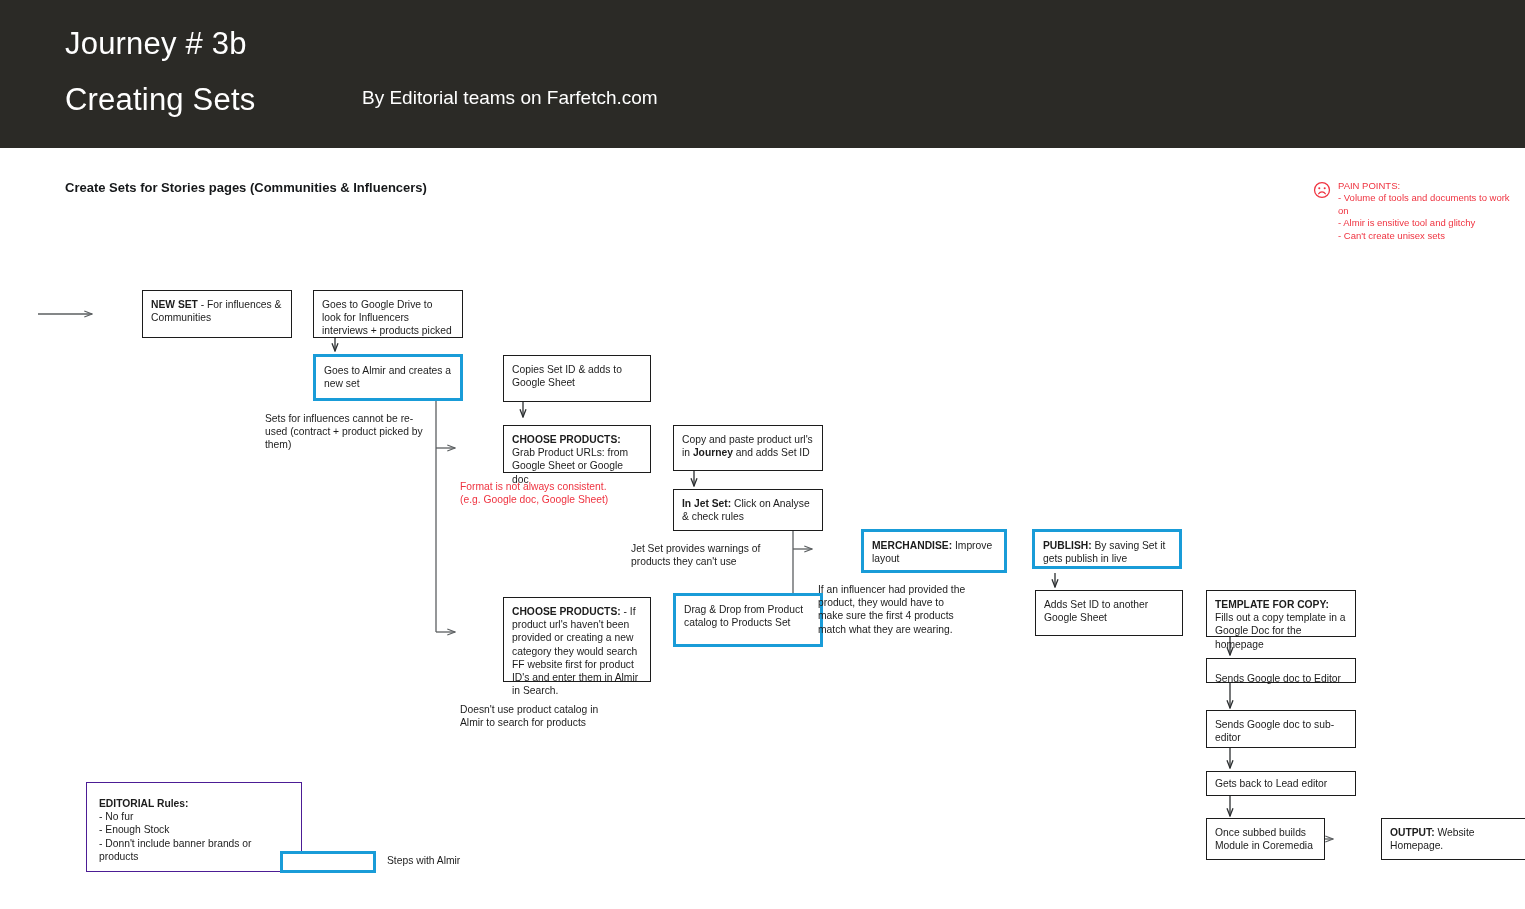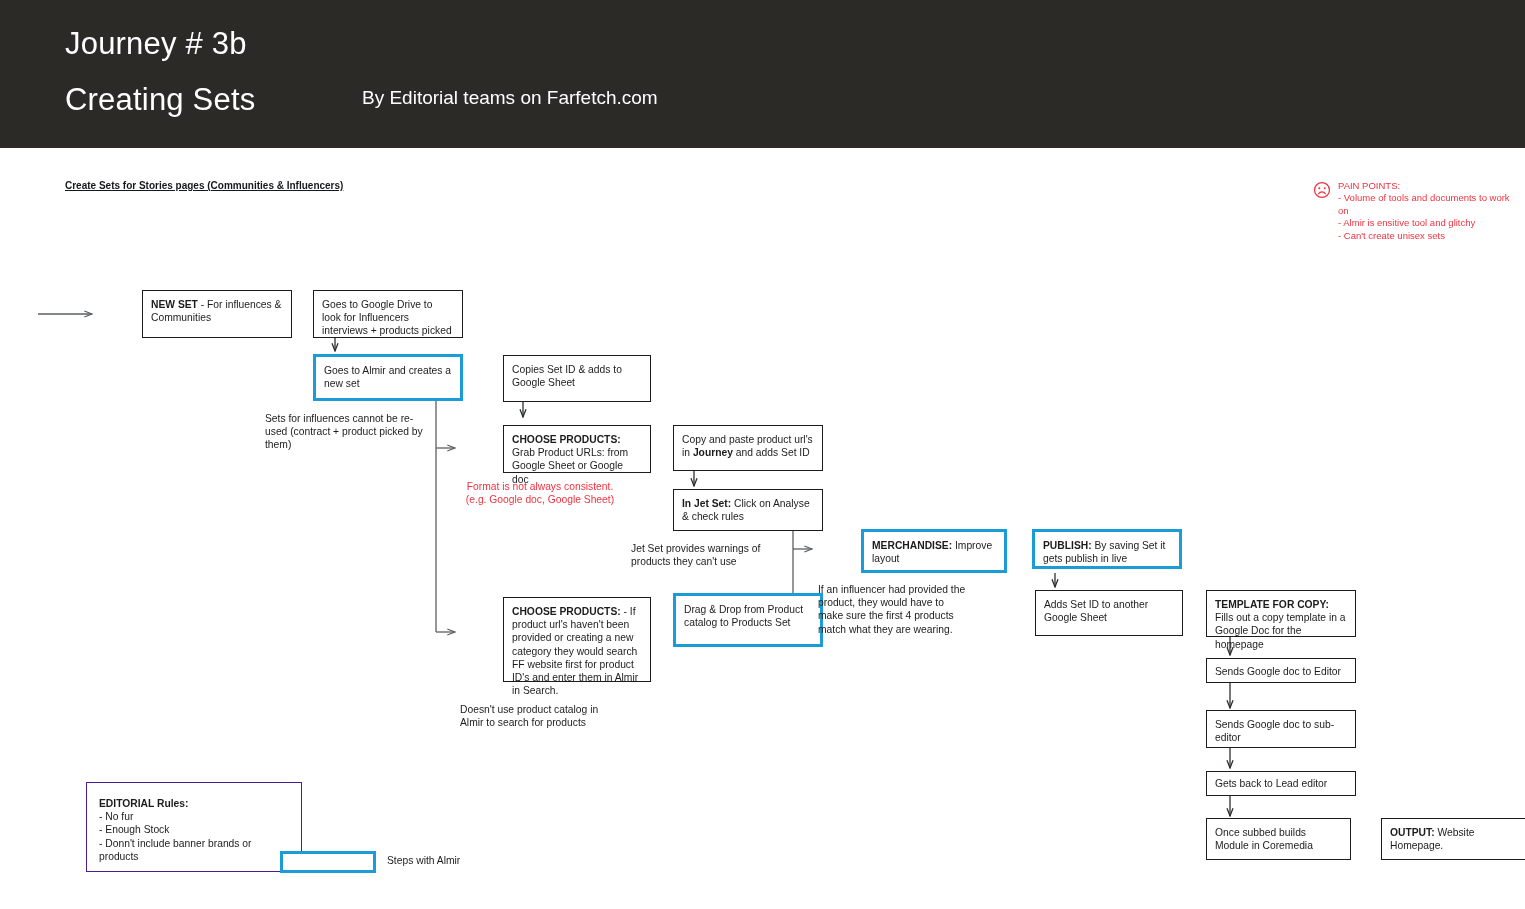--- a/index.html
+++ b/index.html
@@ -27,21 +27,21 @@
     white-space:nowrap;
   }
   .byline {
     position:absolute; left:362px; top:87px;
     font-size:19px; font-weight:400; color:#ffffff; white-space:nowrap;
   }
 
   
   .section-title {
     position:absolute; left:65px; top:180px;
-    font-size:10px; font-weight:bold; color:#16181a; white-space:nowrap;text-decoration:underline;
+    font-size:13px; font-weight:bold; color:#16181a; white-space:nowrap;
   }
 
   
   .painpoints { position:absolute; left:1313px; top:180px; width:205px; }
   .pp-row { display:flex; align-items:flex-start; }
   .pp-icon { width:18px; height:18px; flex:0 0 18px; margin-top:1px; }
   .pp-body { margin-left:7px; font-size:9.5px; line-height:12.4px; color:#ef3340; }
   .pp-title { font-size:9.5px; color:#ef3340; }
   .pp-list { }
   .pp-list div { white-space:normal; }
@@ -59,21 +59,21 @@
   }
   .node.blue { border:3px solid #199cd8; }
   .node.thin { border:1px solid #4c1d95; }
   .node b { font-weight:bold; }
 
   
   .note {
     position:absolute;
     font-size:10.3px; line-height:13.2px; color:#1c1c1c;
   }
-  .note.red { color:#ef3340;text-align:center; }
+  .note.red { color:#ef3340; }
 
   
   .legend-swatch {
     position:absolute; border:3px solid #199cd8; background:#fff;
   }
   .legend-label { position:absolute; font-size:10.3px; color:#1c1c1c; }
 
   
   .wires { position:absolute; left:0; top:0; width:1525px; height:909px; pointer-events:none; }
 </style>
@@ -220,33 +220,33 @@
   </div>
 
   <div class="node" style="left:1162px; top:590px; width:150px; height:47px;">
     <b>TEMPLATE FOR COPY:</b><span> Fills out a copy template in a Google Doc for the homepage</span>
   </div>
 
   <div class="node" style="left:991px; top:590px; width:148px; height:46px;">
     <span>Adds Set ID to another Google Sheet</span>
   </div>
 
-  <div class="node" style="left:1162px; top:658px; width:150px; height:25px; padding-top:6px;">
+  <div class="node" style="left:1162px; top:658px; width:150px; height:25px; padding-top:13px;">
     <span>Sends Google doc to Editor</span>
   </div>
 
   <div class="node" style="left:1162px; top:710px; width:150px; height:38px;">
     <span>Sends Google doc to sub-editor</span>
   </div>
 
   <div class="node" style="left:1162px; top:771px; width:150px; height:25px; padding-top:5px;">
     <span>Gets back to Lead editor</span>
   </div>
 
-  <div class="node" style="left:1162px; top:818px; width:145px; height:42px;">
+  <div class="node" style="left:1162px; top:818px; width:119px; height:42px;">
     <span>Once subbed builds Module in Coremedia</span>
   </div>
 
   <div class="node" style="left:1337px; top:818px; width:150px; height:42px;">
     <b>OUTPUT:</b><span> Website Homepage.</span>
   </div>
 
   <div class="node thin" style="left:42px; top:782px; width:216px; height:90px; padding:14px 12px;">
     <div style="font-weight:bold;">EDITORIAL Rules:</div>
     <div>- No fur</div>

